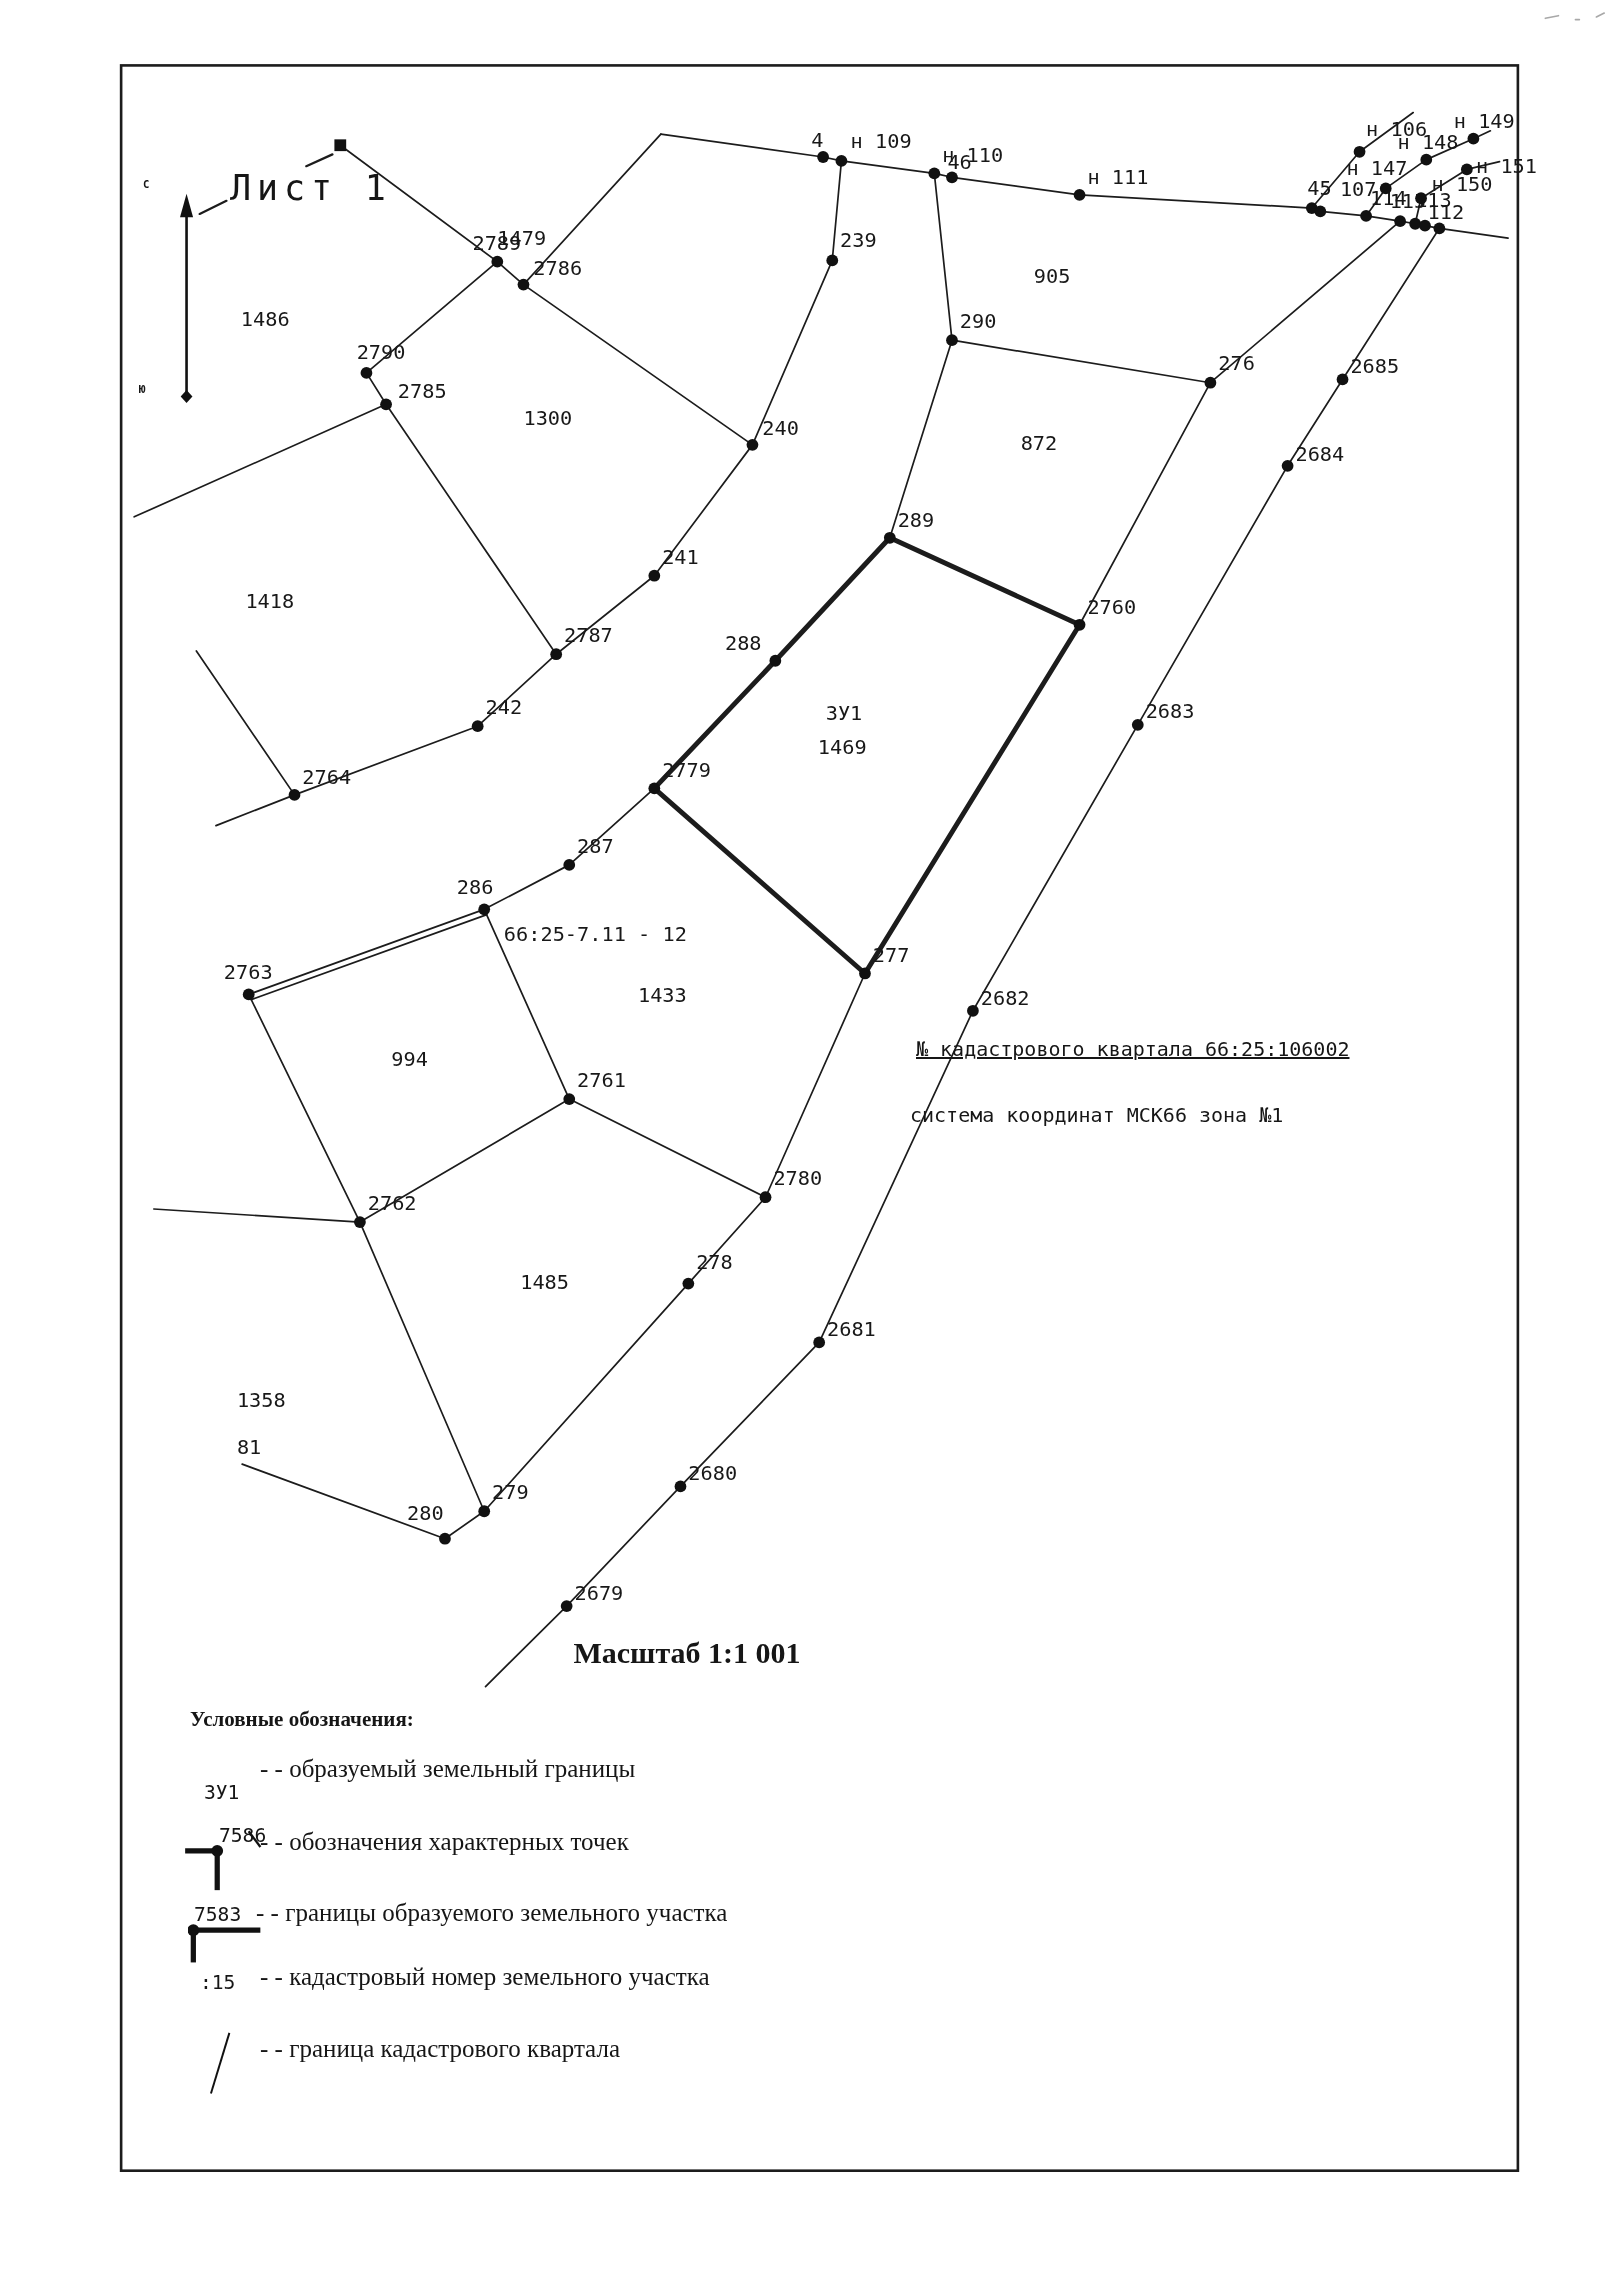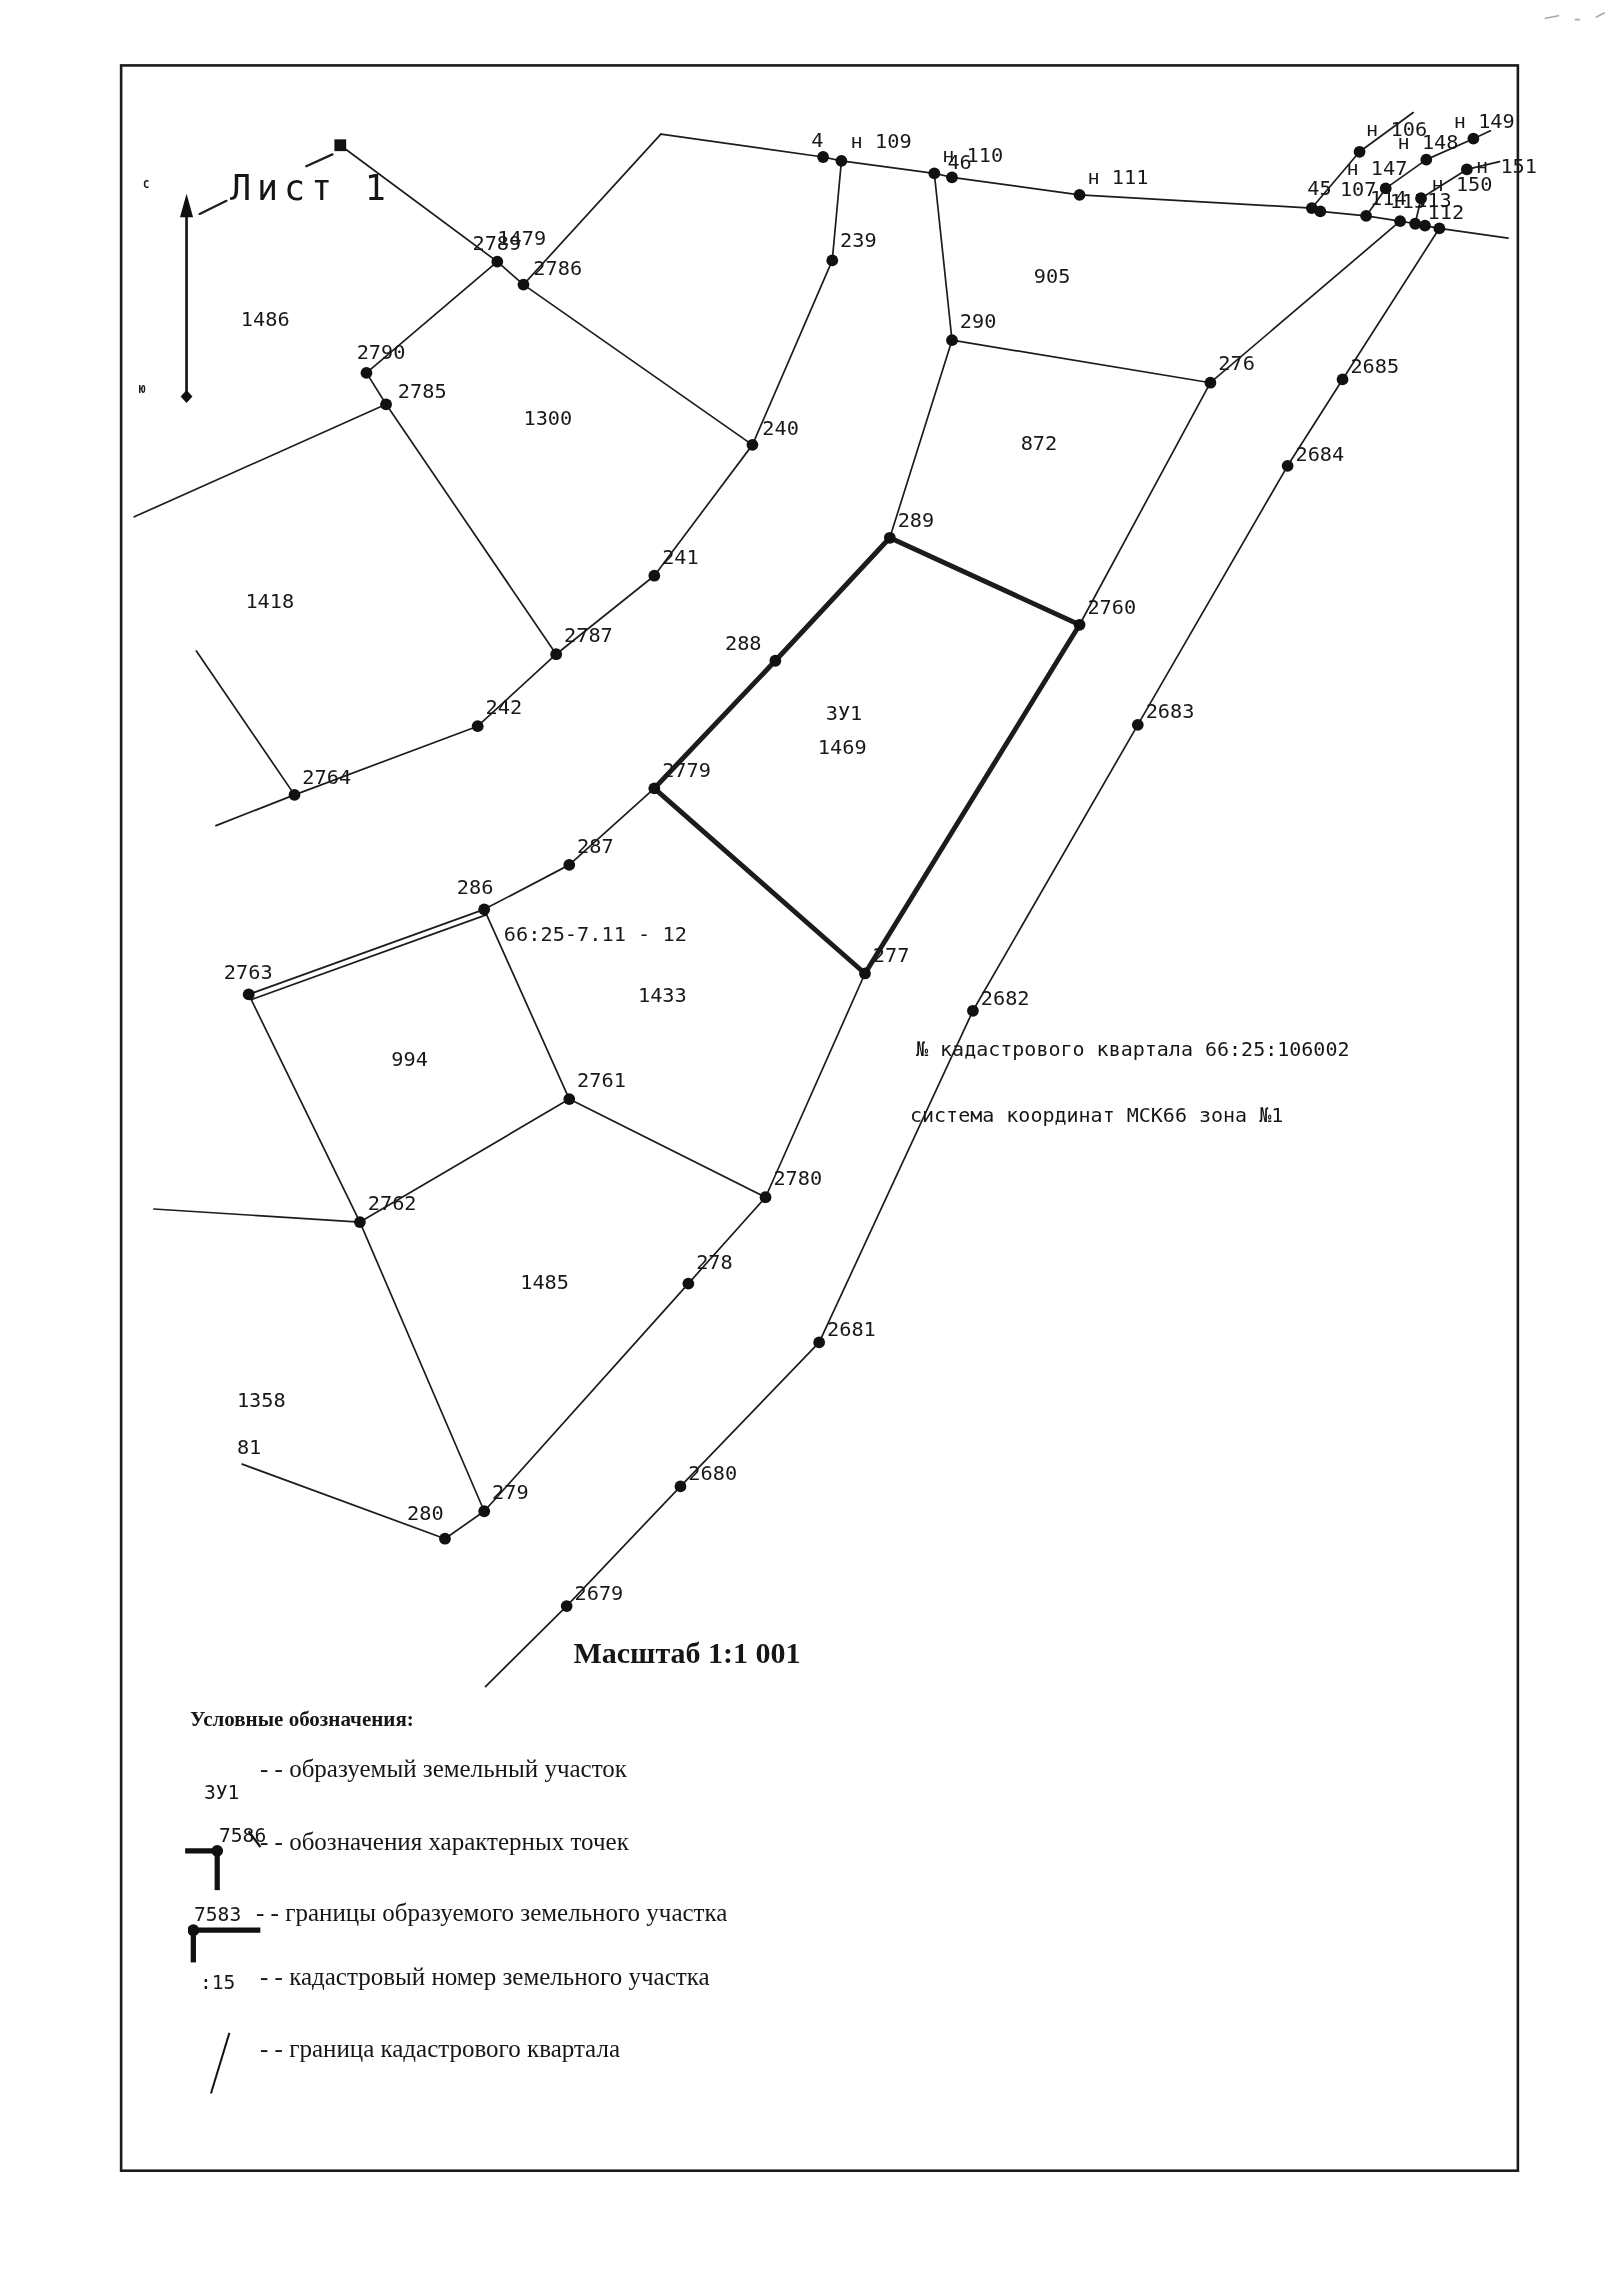--- a/index.html
+++ b/index.html
@@ -192,28 +192,28 @@
         <text x="795" y="1970" class="plabel">1485</text>
         <text x="362" y="2150" class="plabel">1358</text>
         <text x="362" y="2222" class="plabel">81</text>
       </g>
   </svg>
 
   <div class="txt mono b" id="compass-north" style="left:143px;top:178px;">С</div>
   <div class="txt mono b" id="compass-south" style="left:139px;top:383px;">Ю</div>
   <div class="txt mono" id="sheet-title" style="left:230px;top:168px;">Лист 1</div>
 
-  <div class="txt note" style="left:916px;top:1037px;">№ кадастрового квартала 66:25:106002</div>
+  <div class="txt note" style="left:916px;top:1037px;text-decoration:underline;">№ кадастрового квартала 66:25:106002</div>
   <div class="txt note" style="left:910px;top:1071px;margin-top:32px;">система координат МСК66 зона №1</div>
 
   <div class="txt serif b" id="scale-label" style="left:458px;top:1636px;">Масштаб 1:1 001</div>
 
   <div class="txt serif b" id="legend-heading" style="left:190px;top:1707px;">Условные обозначения:</div>
 
-  <div class="txt serif legend-row" style="left:260px;top:1755px;">- - образуемый земельный участок</div>
+  <div class="txt serif legend-row" style="left:260px;top:1755px;">- - образуемый земельный границы</div>
   <div class="txt mono legend-sym-label" style="left:204px;top:1781px;">ЗУ1</div>
 
   <div class="txt serif legend-row" style="left:260px;top:1828px;">- - обозначения характерных точек</div>
   <div class="txt mono legend-sym-label" style="left:219px;top:1824px;">7586</div>
   <svg class="symsvg" style="left:183px;top:1826px;" width="92" height="72" viewBox="0 0 140 110">
     <line x1="3" y1="38" x2="52" y2="38" stroke="#111" stroke-width="8"></line>
     <circle cx="52" cy="38" r="9" fill="#111"></circle>
     <line x1="52" y1="38" x2="52" y2="98" stroke="#111" stroke-width="8"></line>
     <line x1="100" y1="8" x2="118" y2="32" stroke="#111" stroke-width="3.5"></line>
   </svg>

